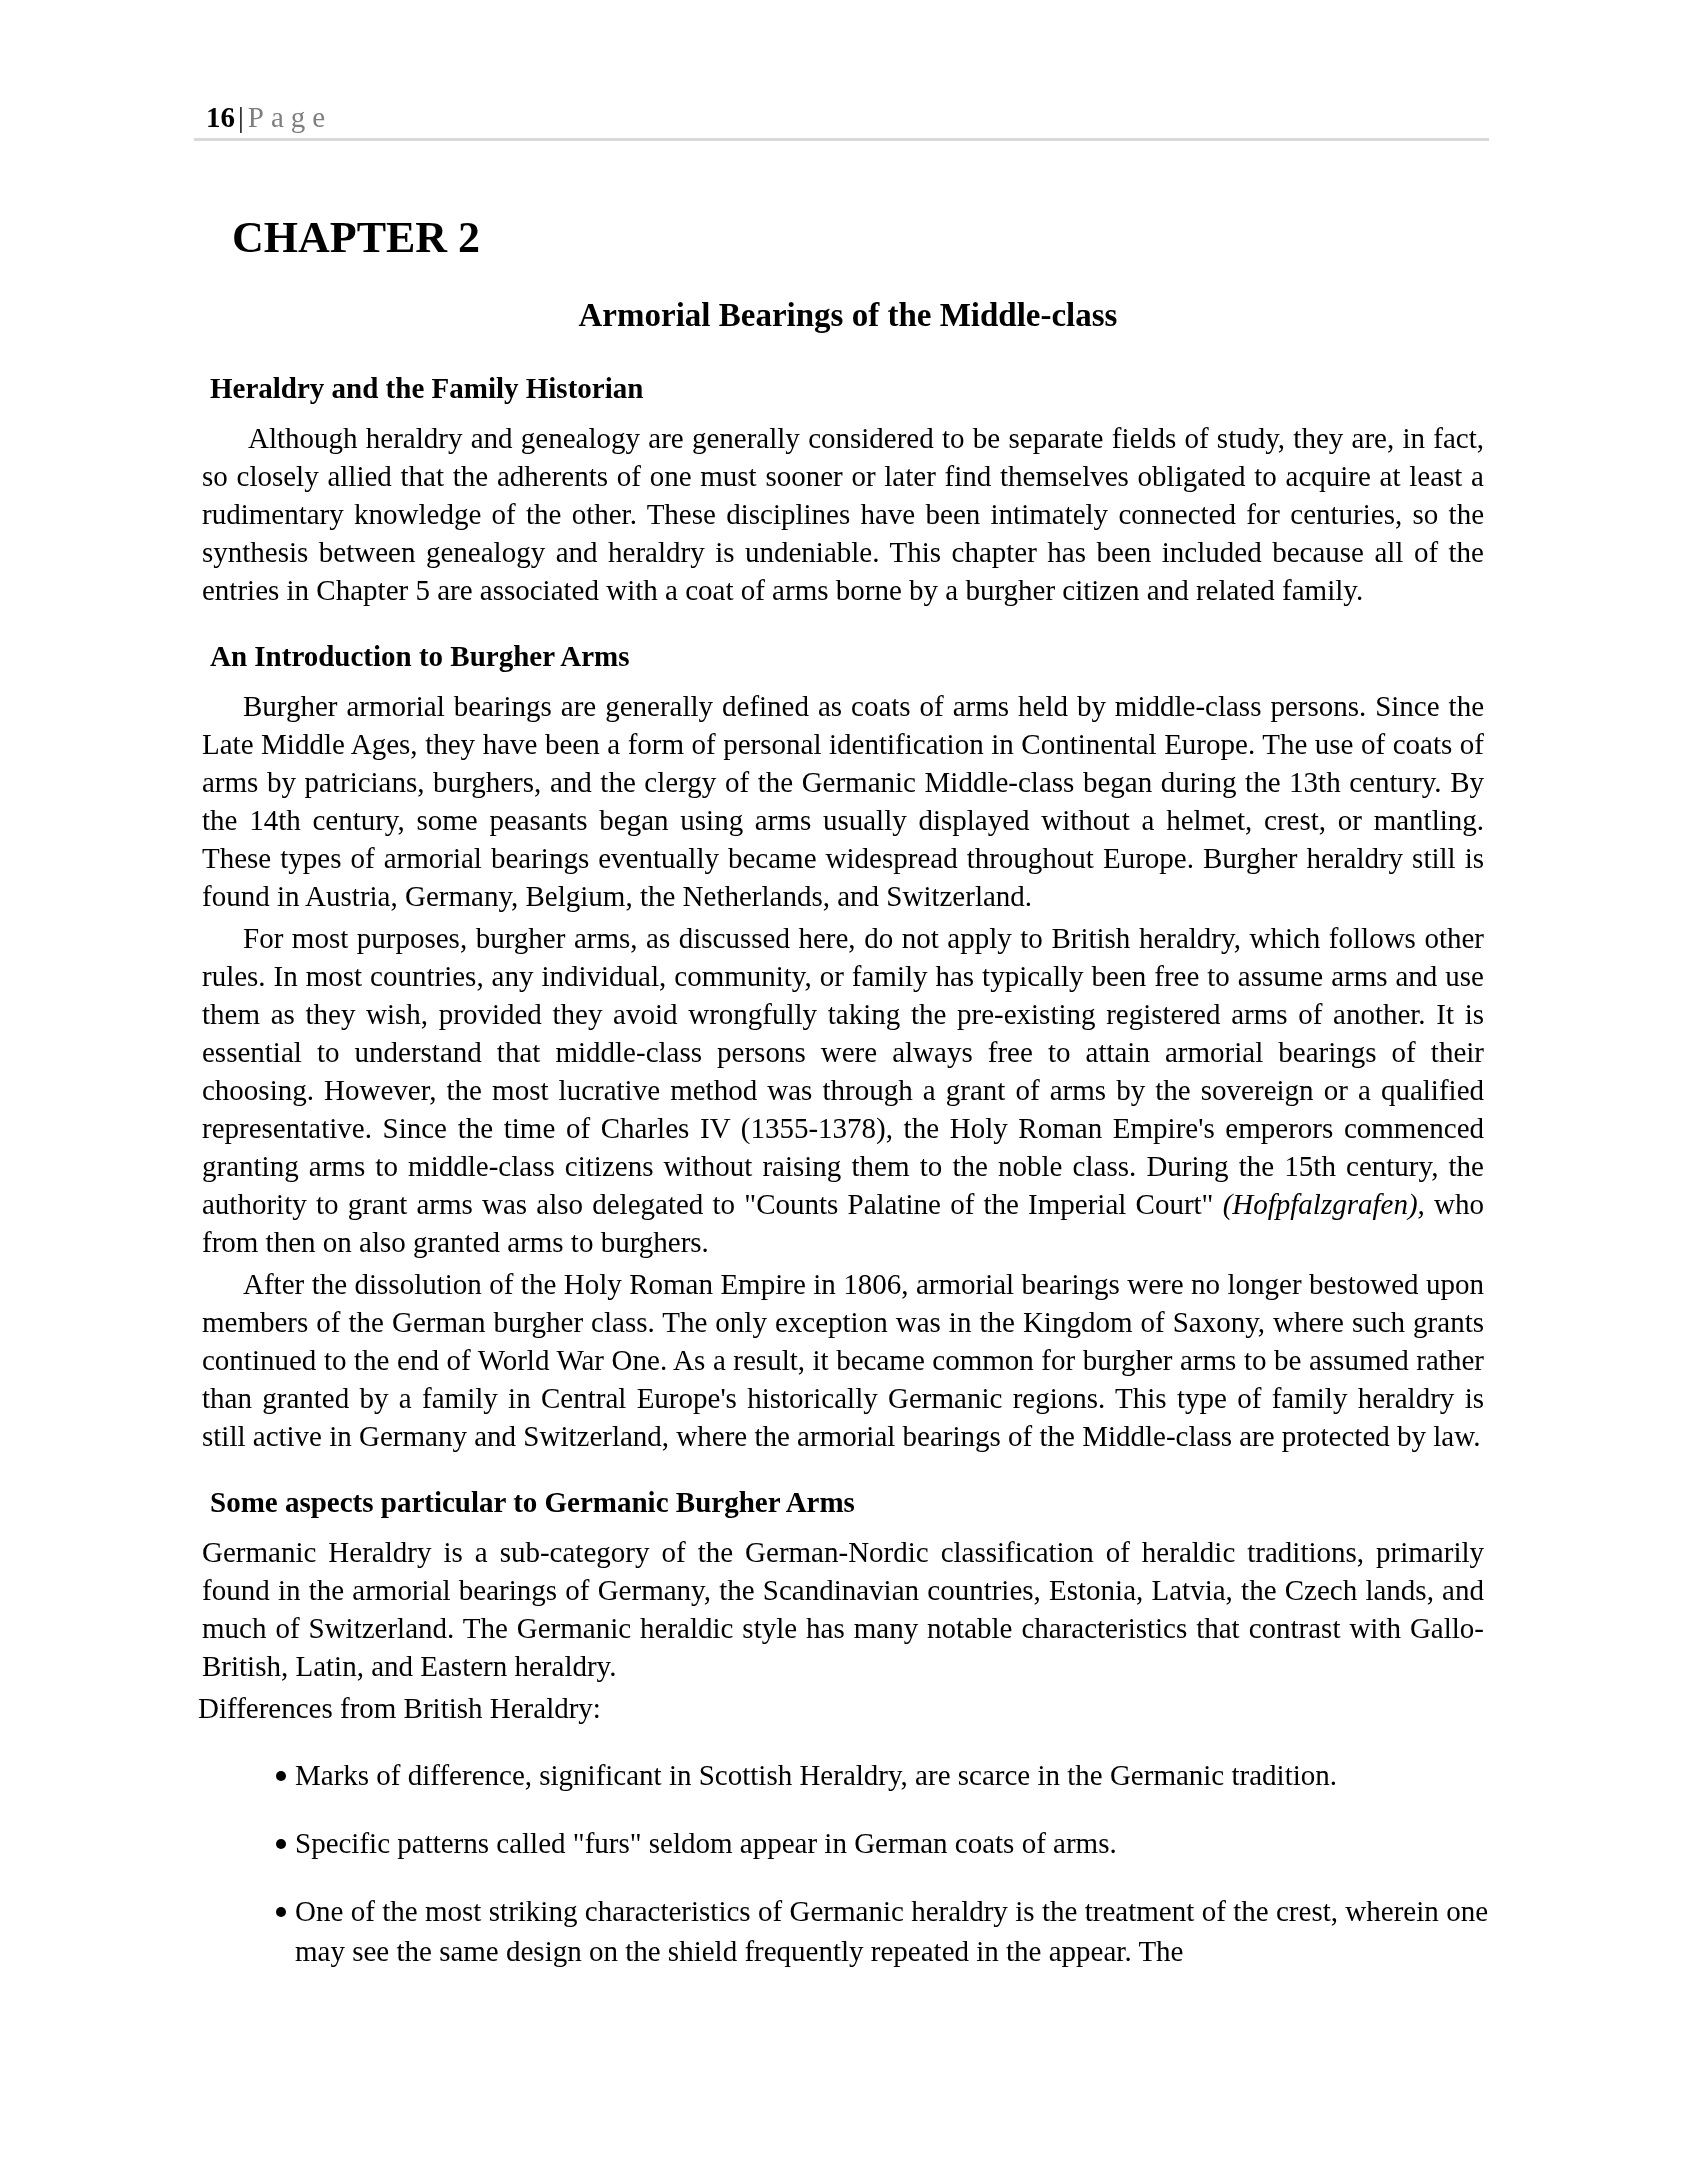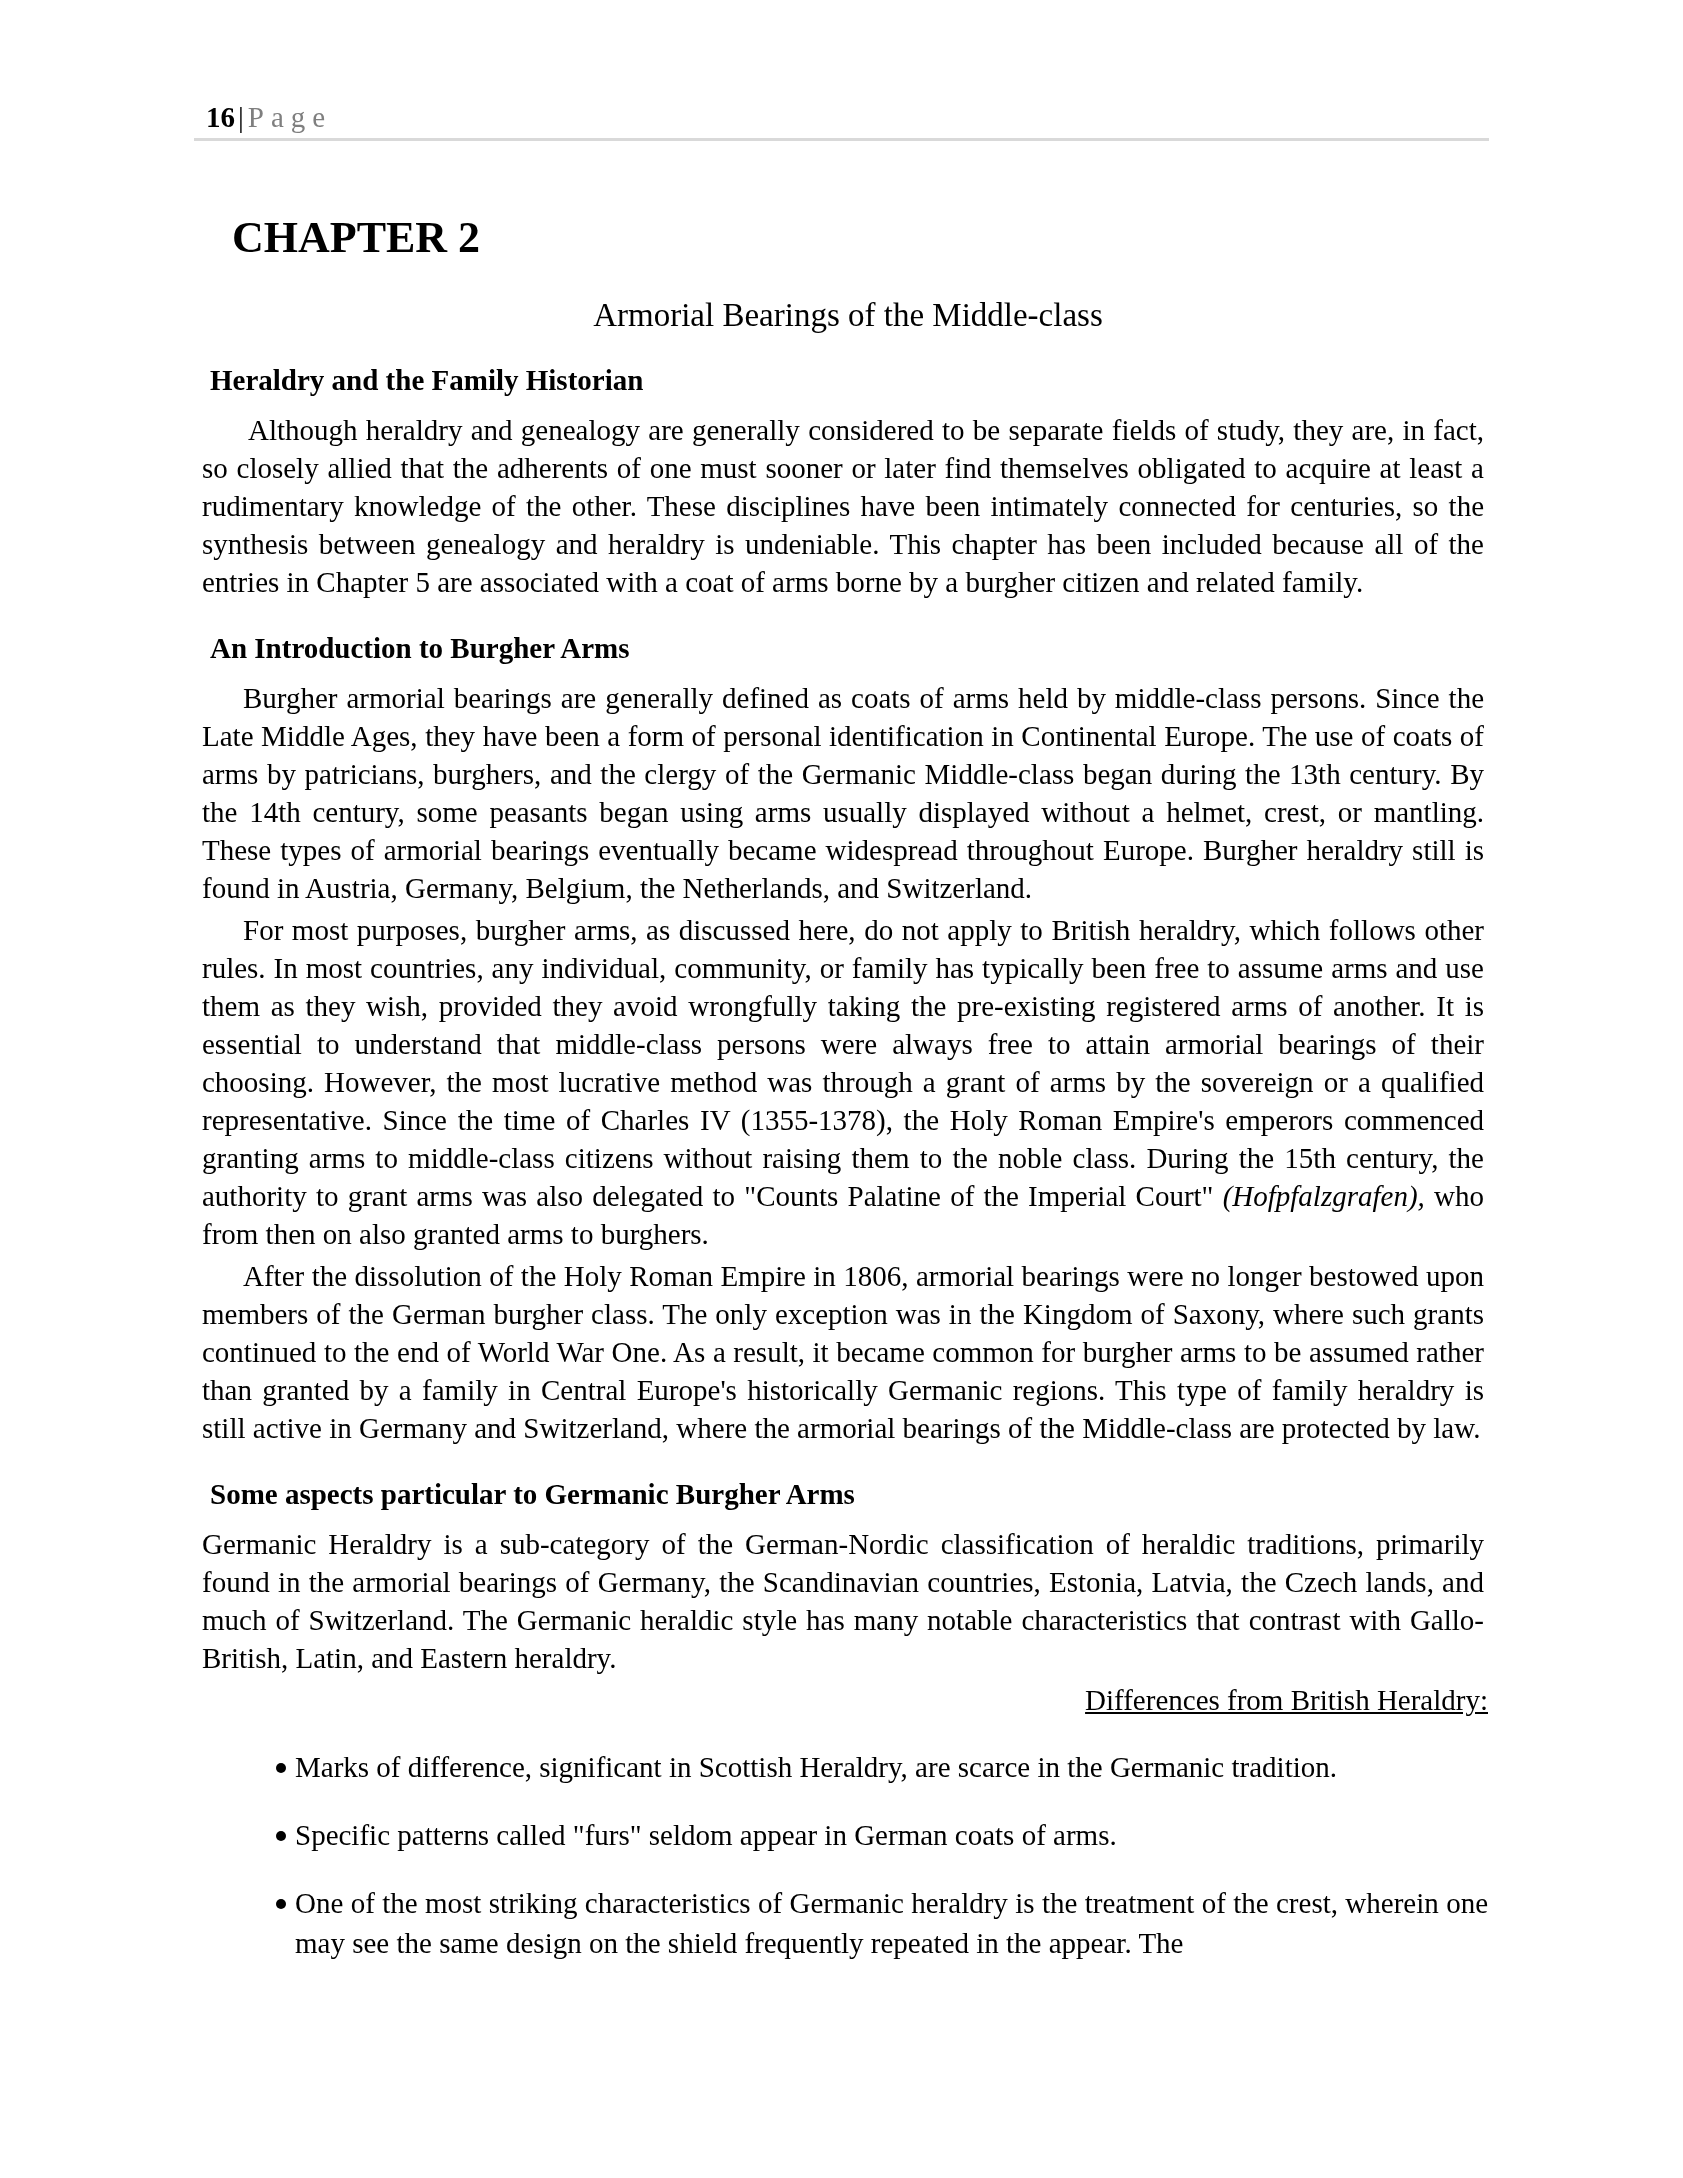--- a/index.html
+++ b/index.html
@@ -19,37 +19,36 @@
     .rule {
       position: absolute; left: -4px; top: 138px; width: 1295px; height: 3px;
       background: #d9d9d9;
     }
     .content { position: absolute; left: 0; top: 194px; width: 1290px; }
     h1.chapter {
       margin: 16px; text-align: left; font-size: 44px; font-weight: bold;
       line-height: 55px; height: 55px; padding-left: 18px;
     }
     h2.subtitle {
-      margin: 4px; margin-top: 30px; text-align: center; font-size: 33px; font-weight: normal;
+      margin: 12px; margin-top: 30px; text-align: center; font-size: 33px; font-weight: bold;
       line-height: 40px; height: 40px; padding-left: 10px;
     }
     h3.section {
       margin: 12px; font-size: 29px; font-weight: bold; line-height: 38px;
     }
     p {
       margin: 4px; font-size: 29px; line-height: 38px; text-align: justify;
     }
     p.indent { text-indent: 41px; }
     p.indent2 { text-indent: 46px; }
     .gap-small { height: 12px; }
     .gap-sec { height: 10px; }
     .underline-label {
-      font-size: 29px; line-height: 38px; text-decoration: underline;
+      font-size: 29px; line-height: 38px; 
       margin-top: 4px;
-      text-align: right;
     }
     ul.bullets { list-style: none; margin: 0; padding: 0 0 0 77px; }
     ul.bullets li {
       position: relative; font-size: 29px; line-height: 40px; padding-left: 20px;
       text-align: justify;
       margin-top: 28px;
     }
     ul.bullets li .dot {
       position: absolute; left: 1px; top: 16px; width: 10px; height: 10px;
       border-radius: 50%; background: #000;

